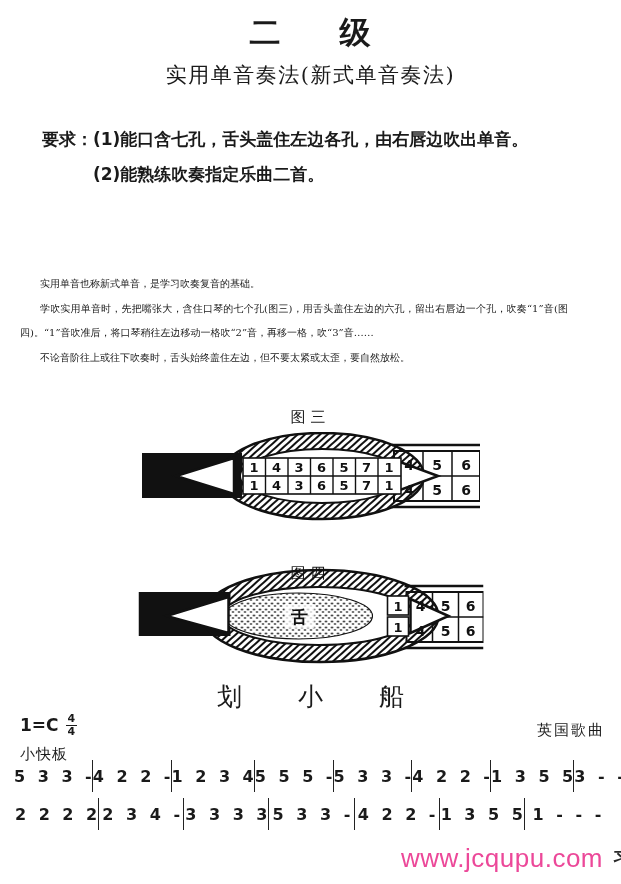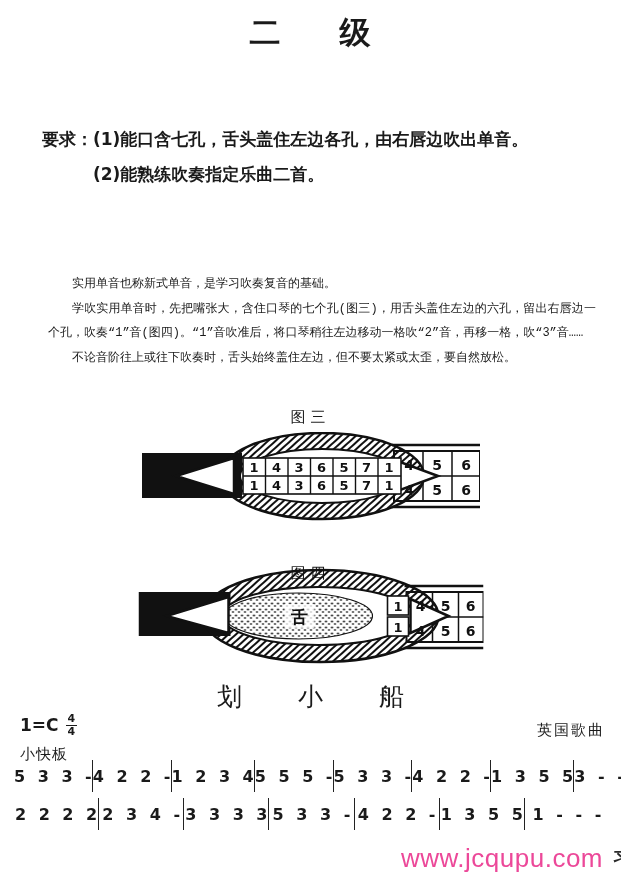--- a/index.html
+++ b/index.html
@@ -23,22 +23,22 @@
     font-family:"DejaVu Sans","Liberation Sans",sans-serif;
     font-weight:bold;font-size:17px;line-height:35px;
   }
   .req-line2{padding-left:51px;}
   
   .section-heading{
     position:absolute;top:224px;left:0;right:0;text-align:center;
     font-size:20px;font-weight:bold;letter-spacing:3px;
   }
   .paragraphs{
-    position:absolute;top:272px;left:48px;width:548px;
-    font-size:12px;line-height:24.5px;text-align:justify;font-family:Liberation Mono, monospace;
+    position:absolute;top:272px;left:20px;width:548px;
+    font-size:10px;line-height:24.5px;text-align:justify;
   }
   .paragraphs p{margin:0;text-indent:2em;}
   
   .fig-caption{
     position:absolute;left:0;right:0;text-align:center;
     font-size:15px;letter-spacing:5px;
   }
   #fig3-caption{top:408px;}
   #fig4-caption{top:548px;margin-top:16px;}
   .fig{position:absolute;left:50%;transform:translateX(-50%);}
@@ -94,20 +94,21 @@
 <body>
 
 <div class="page">
 
   <div class="level-title">
 
   <span>二</span>
       <span>级</span>
     </div>
 
+  <div class="subtitle">实用单音奏法(新式单音奏法)</div>
 
   <div class="requirements">
     <div class="req-line1">要求：(1)能口含七孔，舌头盖住左边各孔，由右唇边吹出单音。</div>
     <div class="req-line2">(2)能熟练吹奏指定乐曲二首。</div>
   </div>
 
 
   <div class="paragraphs">
 
   <p>实用单音也称新式单音，是学习吹奏复音的基础。</p>

